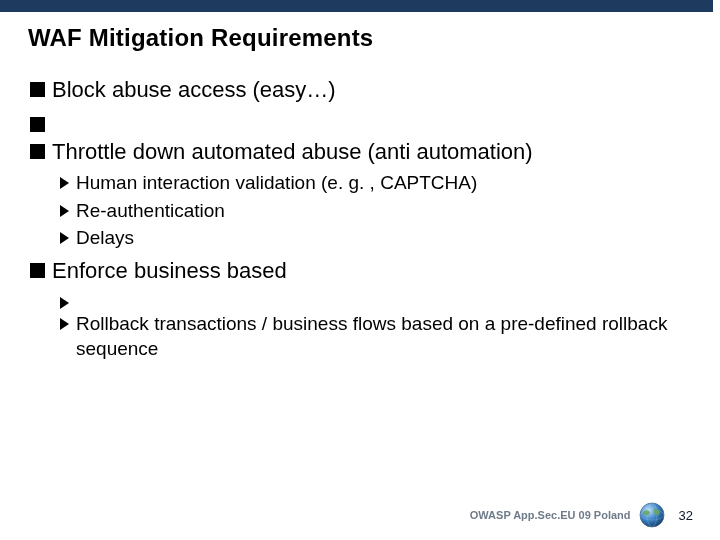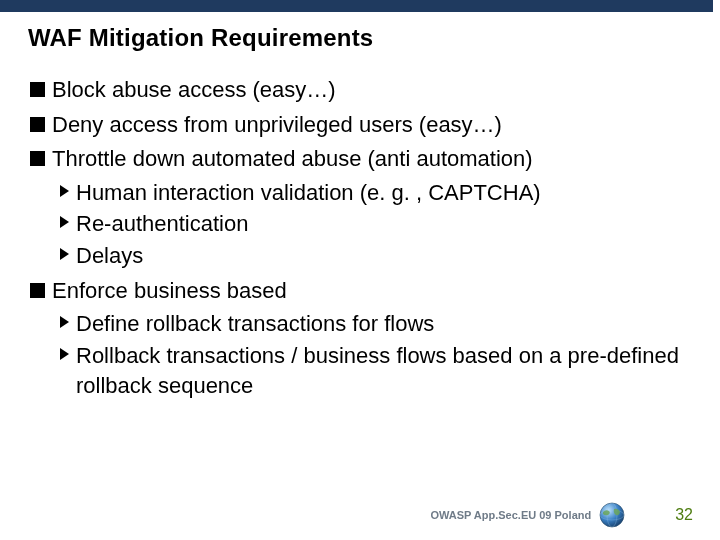--- a/index.html
+++ b/index.html
@@ -71,21 +71,21 @@
   }
   .lvl2 .arrow {
     flex: 0 0 auto;
     margin-top: 7px;
     margin-right: 6px;
   }
   .lvl2 .arrow svg {
     display: block;
   }
   .lvl2 .text {
-    font-size: 22px;
+    font-size: 19px;
     line-height: 1.35;
   }
   .footer {
     position: absolute;
     bottom: 12px;
     right: 20px;
     display: flex;
     align-items: center;
   }
   .footer-text {
@@ -93,42 +93,40 @@
     font-weight: bold;
     color: #6f7b88;
     margin-right: 8px;
   }
   .globe {
     width: 26px;
     height: 26px;
     margin-right: 14px;
   }
   .page-num {
-    font-size: 16px;
-    color: #4d7c0f;
-    margin-left: 36px;
+    font-size: 13px;
+    color: #0f172a;
   }
 </style>
 </head>
 <body>
 
 <div class="slide">
   <div class="header-bar"></div>
   <div class="title">WAF Mitigation Requirements</div>
 
   <div class="content">
 
     <div class="lvl1">
       <div class="bullet"></div>
       <div class="text">Block abuse access (easy…)</div>
     </div>
 
     <div class="lvl1">
       <div class="bullet"></div>
-      <div class="text">Deny access from unprivileged users (easy…)</div>
     </div>
 
     <div class="lvl1">
       <div class="bullet"></div>
       <div class="text">Throttle down automated abuse (anti automation)</div>
     </div>
 
     <div class="lvl2-group">
       <div class="lvl2">
         <div class="arrow">
@@ -161,21 +159,20 @@
       <div class="text">Enforce business based</div>
     </div>
 
     <div class="lvl2-group">
       <div class="lvl2">
         <div class="arrow">
           <svg width="10" height="12">
               <polygon points="0,0 9,6 0,12" fill="#000"></polygon>
             </svg>
         </div>
-        <div class="text">Define rollback transactions for flows</div>
       </div>
       <div class="lvl2">
         <div class="arrow">
           <svg width="10" height="12">
               <polygon points="0,0 9,6 0,12" fill="#000"></polygon>
             </svg>
         </div>
         <div class="text">Rollback transactions / business flows based on a pre-defined rollback sequence</div>
       </div>
     </div>

